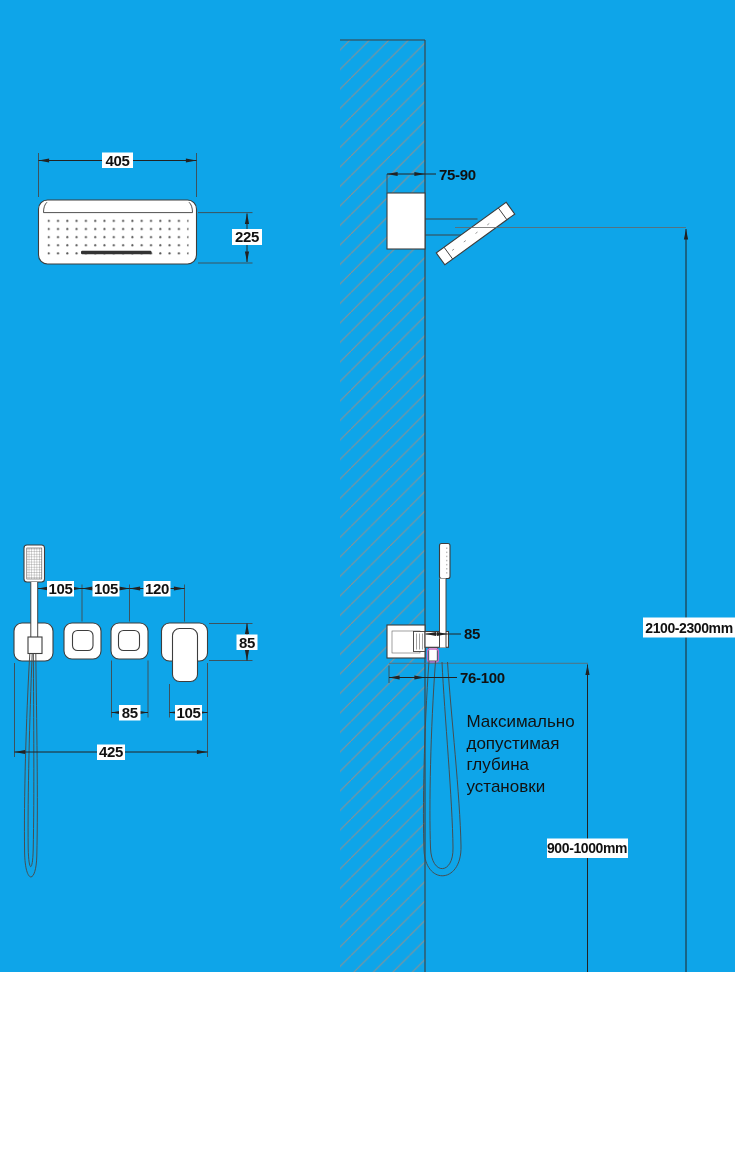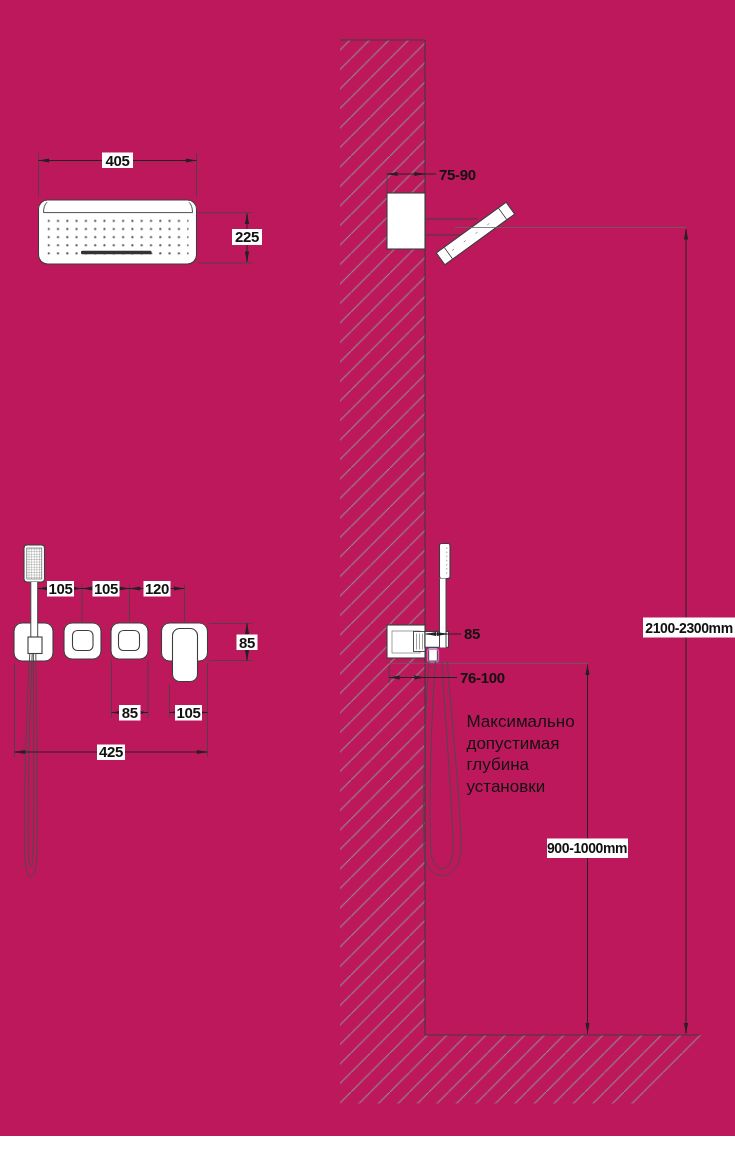--- a/index.html
+++ b/index.html
@@ -1,16 +1,16 @@
 <!DOCTYPE html>
 <html><head>
 <meta charset="utf-8">
 <style>
   html,body{margin:0;padding:0;background:#fff;}
-  #stage{position:relative;width:735px;height:1136px;background:#be185d;overflow:hidden;
+  #stage{position:relative;width:735px;height:972px;background:#0ea5e9;overflow:hidden;
          font-family:"Liberation Sans",sans-serif;}
   svg{position:absolute;left:0;top:0;}
   .o    {stroke:#3d3d3d;stroke-width:1.1;fill:none;stroke-linecap:butt;}
   .of   {stroke:#3d3d3d;stroke-width:1.1;fill:#fff;}
   .thin {stroke:#6e6e6e;stroke-width:0.65;fill:none;}
   .dim  {stroke:#222;stroke-width:1;fill:none;}
   .ext  {stroke:#444;stroke-width:0.85;fill:none;}
   .ref  {stroke:#666;stroke-width:0.8;fill:none;}
   .hose {stroke:#4a4a4a;stroke-width:0.95;fill:none;}
   .bg   {fill:#ffffff;stroke:none;}

